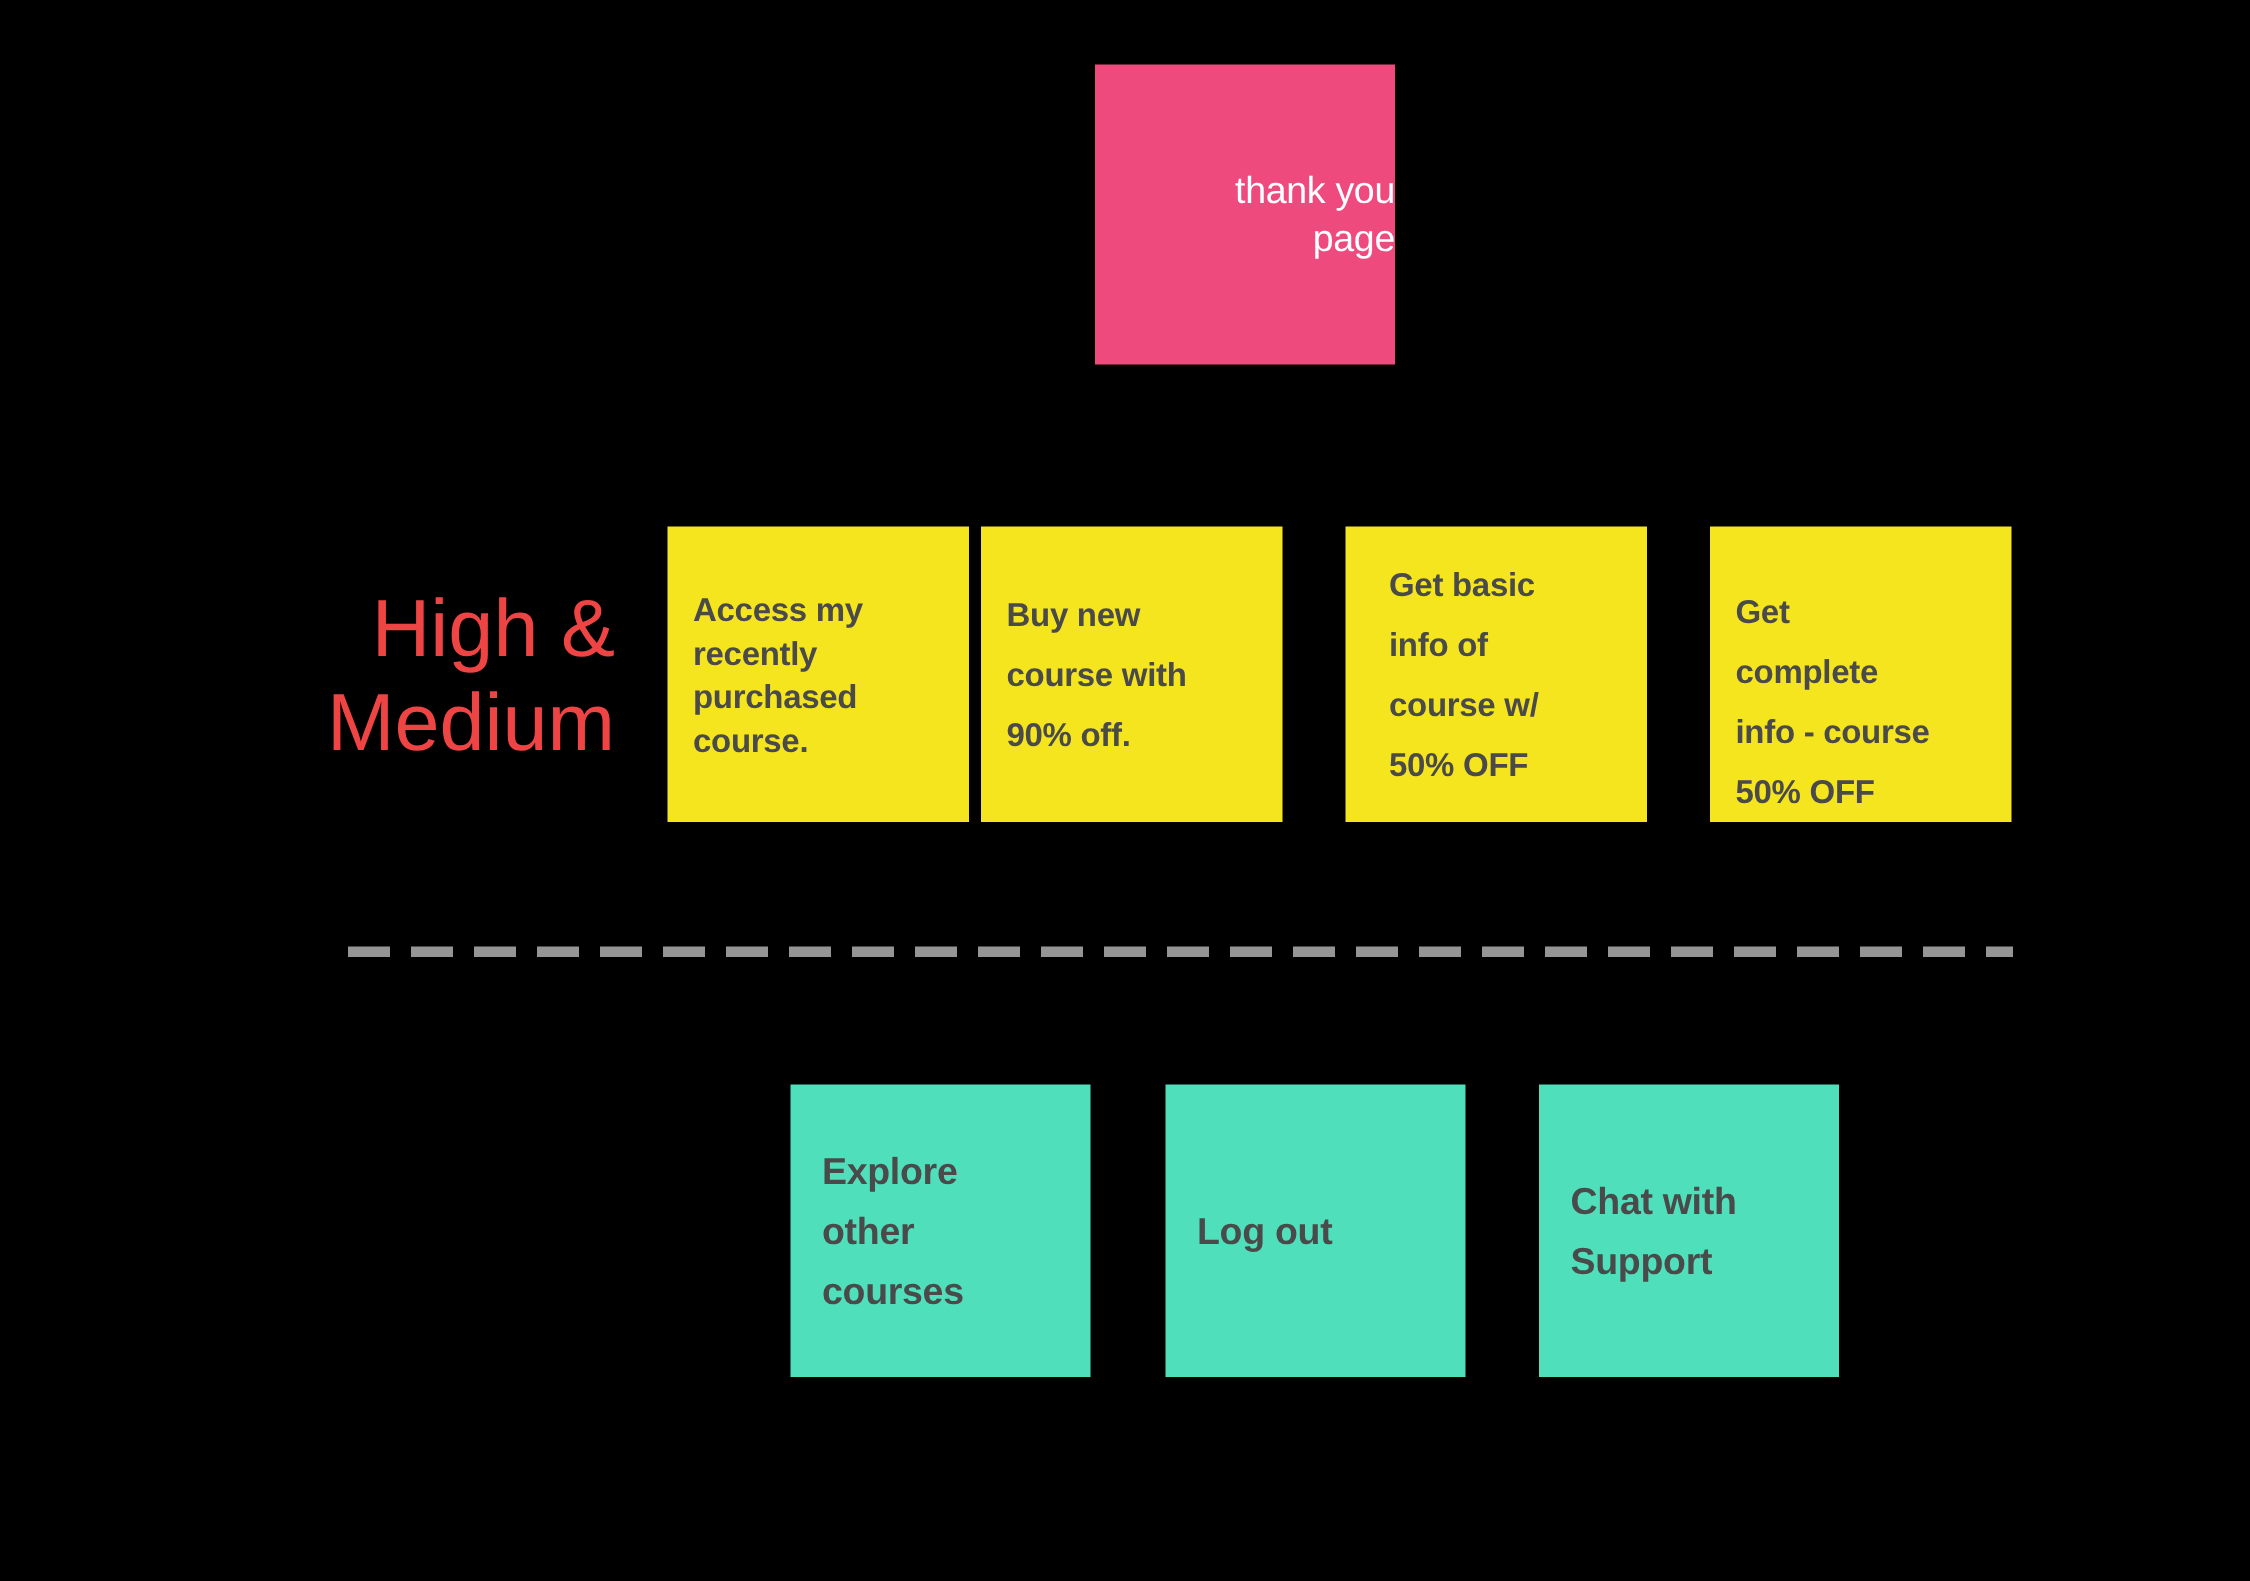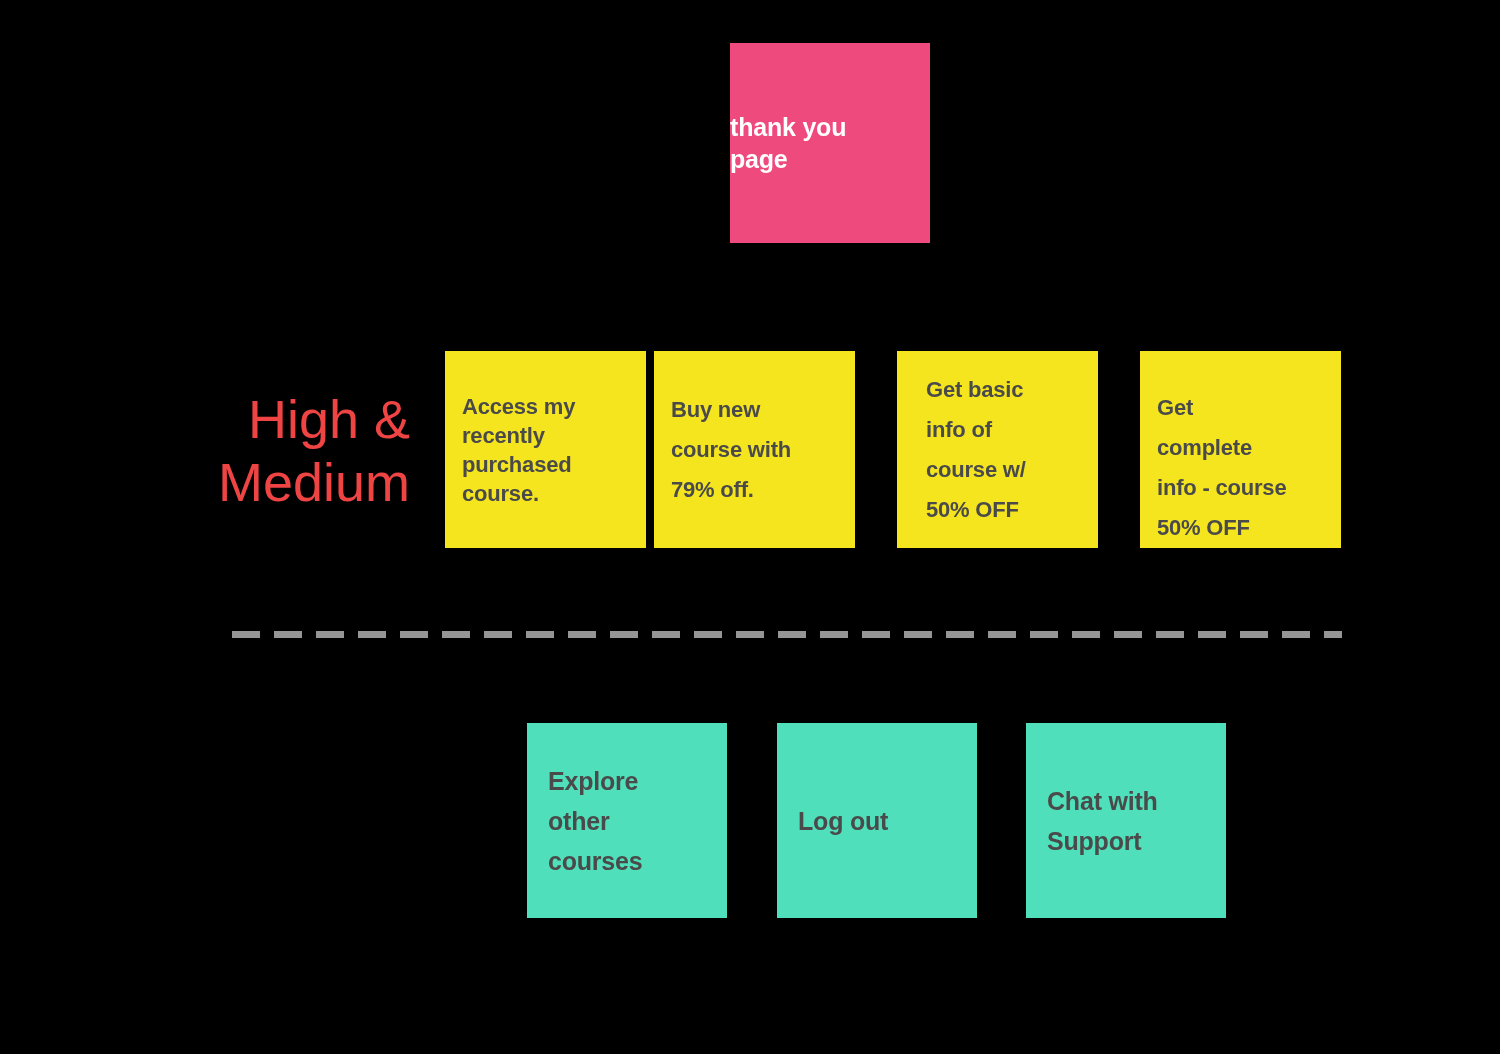--- a/index.html
+++ b/index.html
@@ -35,22 +35,22 @@
     width: 200px;
     height: 200px;
     background: #ef4a7d;
     align-items: center;
     justify-content: center;
   }
   #card-thank-you .card-text {
     color: #ffffff;
     font-size: 25px;
     line-height: 32px;
-    text-align: left;
-    font-weight: 700;
+    text-align: right;
+    font-weight: 400;
     width: 100%;
   }
 
   
   .row-label {
     position: absolute;
     color: #ef4444;
     font-size: 54px;
     line-height: 63px;
     font-weight: 400;
@@ -139,21 +139,21 @@
 
   <div class="card card-yellow lead-tight" id="card-y1">
     <span class="card-text">Access my
 recently
 purchased
 course.</span>
   </div>
   <div class="card card-yellow lead-loose" id="card-y2">
     <span class="card-text">Buy new
 course with
-79% off.</span>
+90% off.</span>
   </div>
   <div class="card card-yellow lead-loose" id="card-y3">
     <span class="card-text">Get basic
 info of
 course w/
 50% OFF</span>
   </div>
   <div class="card card-yellow lead-loose" id="card-y4">
     <span class="card-text">Get
 complete

